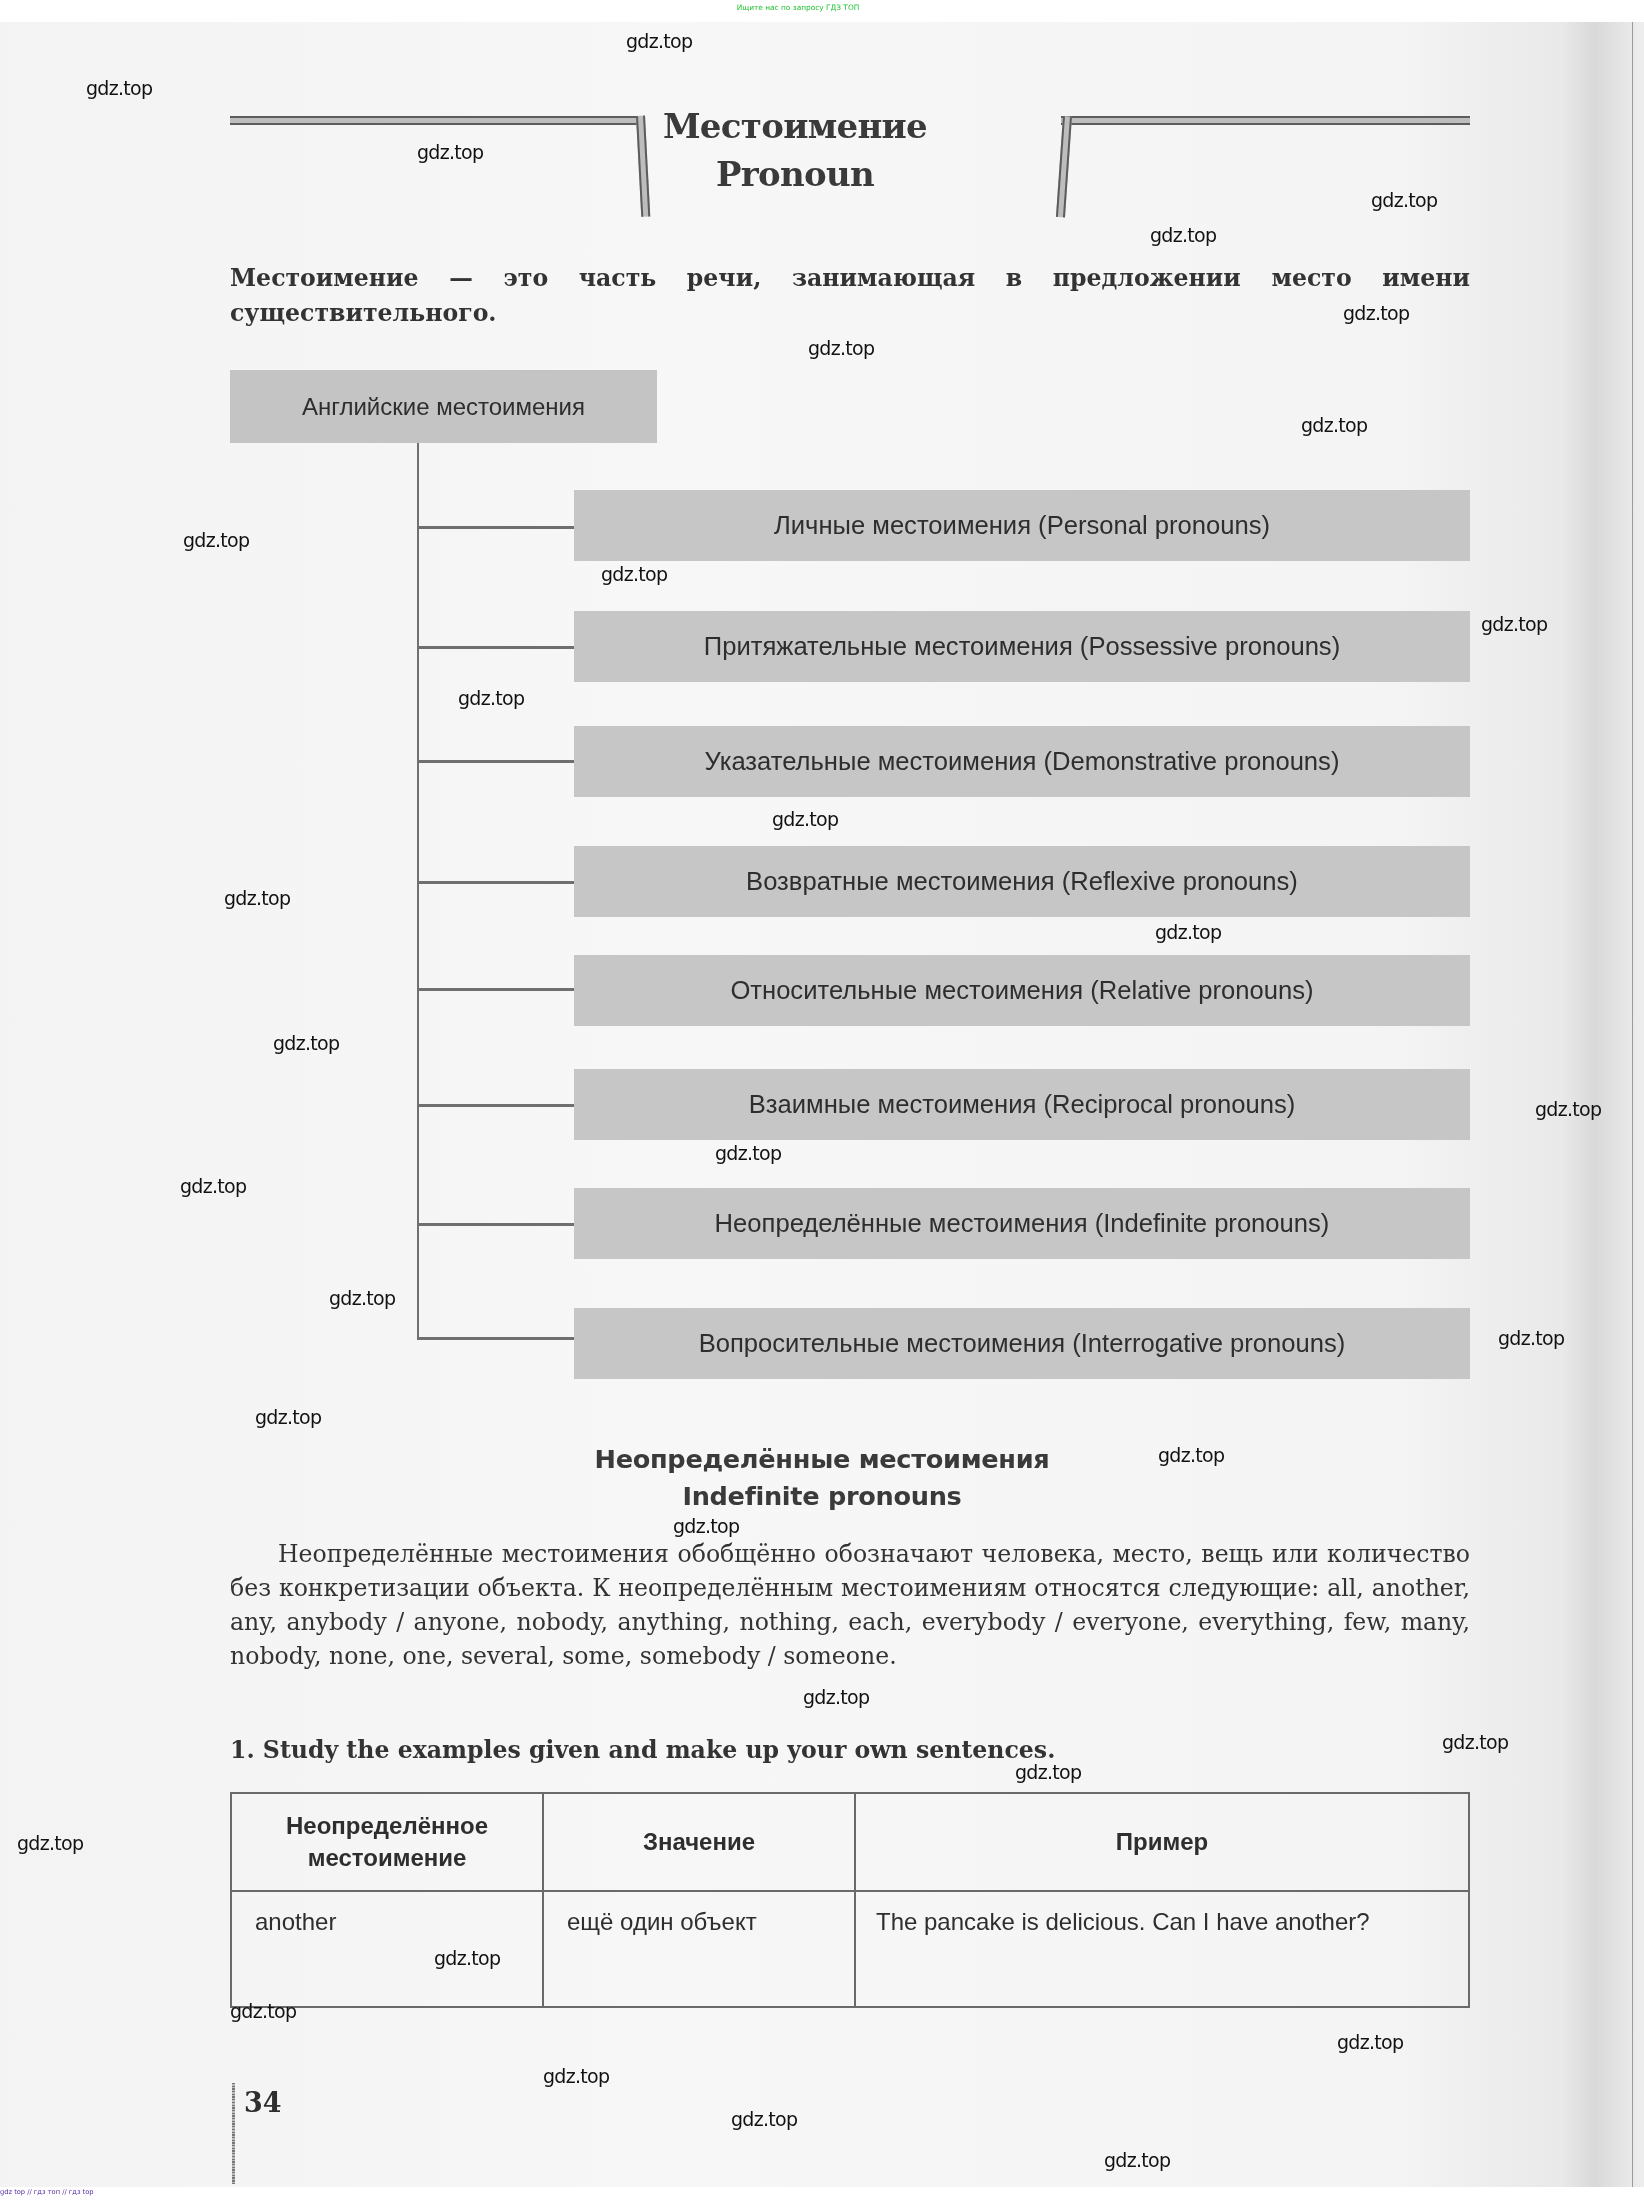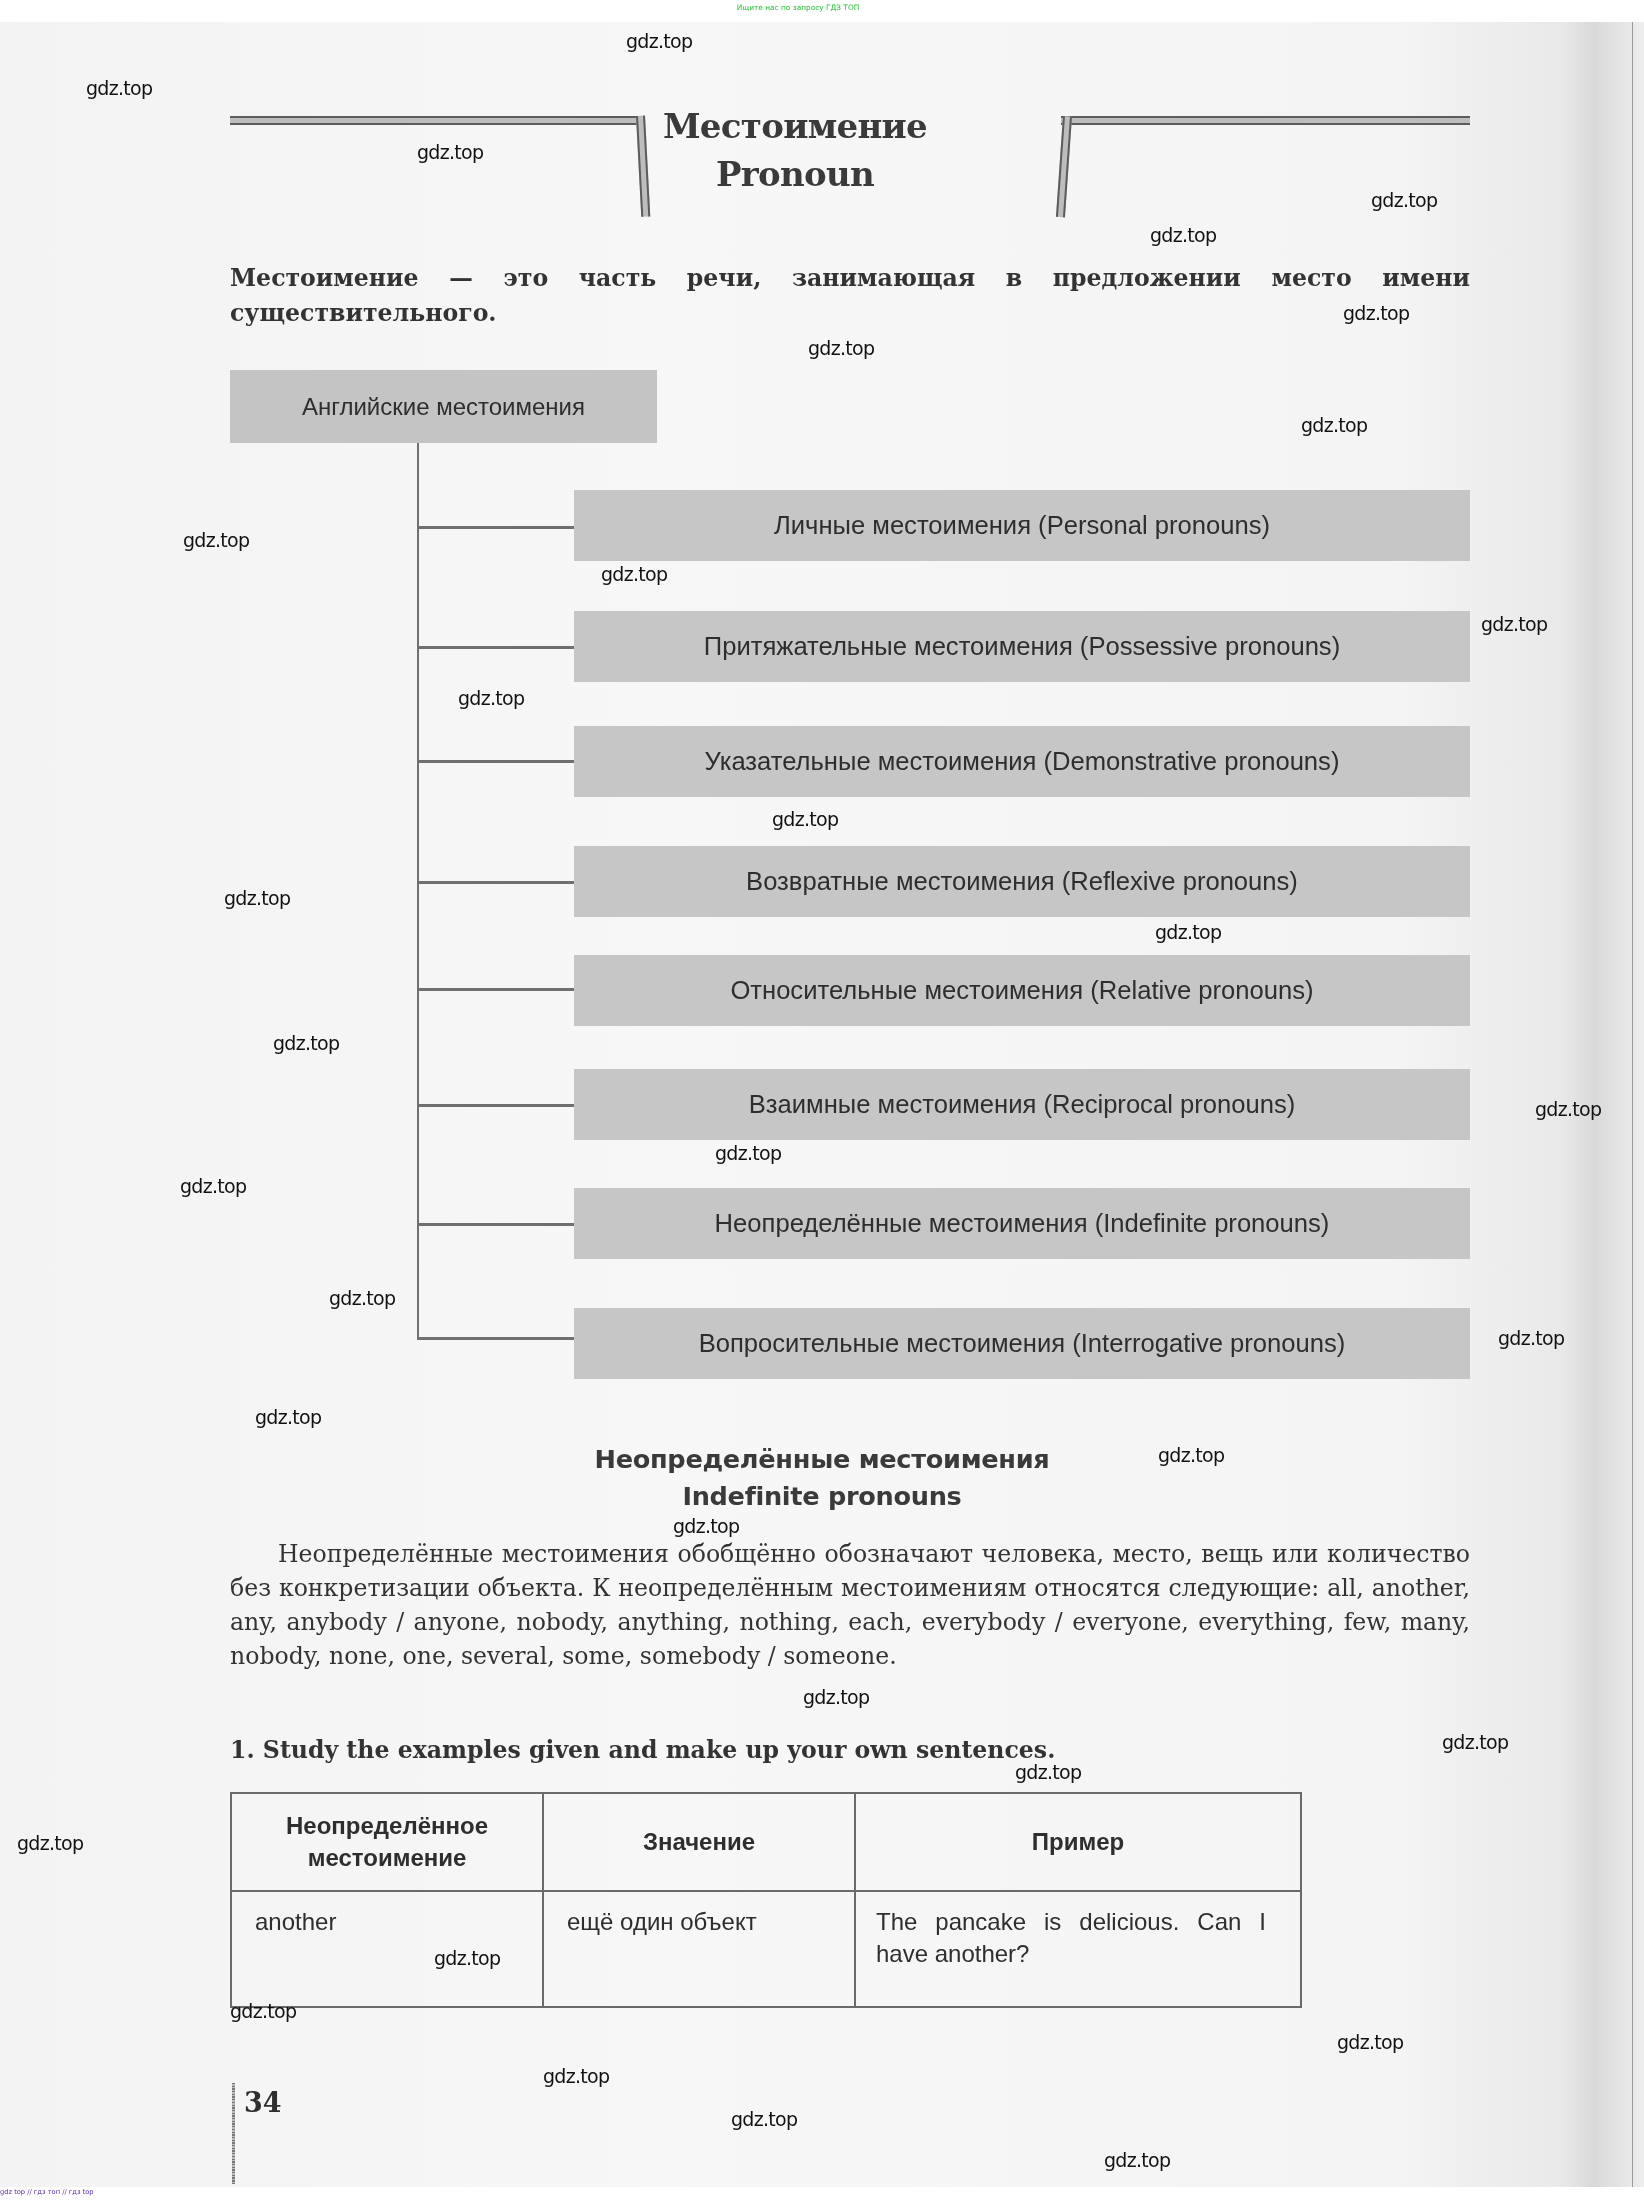--- a/index.html
+++ b/index.html
@@ -61,21 +61,21 @@
     position: absolute; left: 230px; top: 1537px; width: 1240px;
     font-family: "DejaVu Serif", serif; font-size: 23.6px; line-height: 34px;
     color: #333; text-align: justify; text-indent: 48px;
   }
   .task {
     position: absolute; left: 230px; top: 1736px;
     font-family: "DejaVu Serif", serif; font-weight: bold; font-size: 23.6px; color: #333;
   }
 
   table.ex {
-    position: absolute; left: 230px; top: 1792px; width: 1072px; border-collapse: collapse;
+    position: absolute; left: 230px; top: 1792px; width: 1240px; border-collapse: collapse;
     font-size: 24px; color: #2e2e2e;
   }
   table.ex th, table.ex td { border: 2px solid #6a6a6a; vertical-align: top; }
   table.ex th { height: 94px; font-weight: bold; text-align: center; vertical-align: middle; line-height: 32px; }
   table.ex td { height: 100px; padding: 13.5px 9.4px 0 23px; line-height: 32px; margin-top: 18px; }
   table.ex td.ex3 { text-align: justify; padding-right: 34px; padding-left: 20px; }
 
   .page-num-bar { position: absolute; left: 232px; top: 2083px; width: 2.7px; height: 101px; background: repeating-linear-gradient(180deg, #777 0 1.3px, #bbb 1.3px 2.7px); }
   .page-num {
     position: absolute; left: 244px; top: 2087px;

